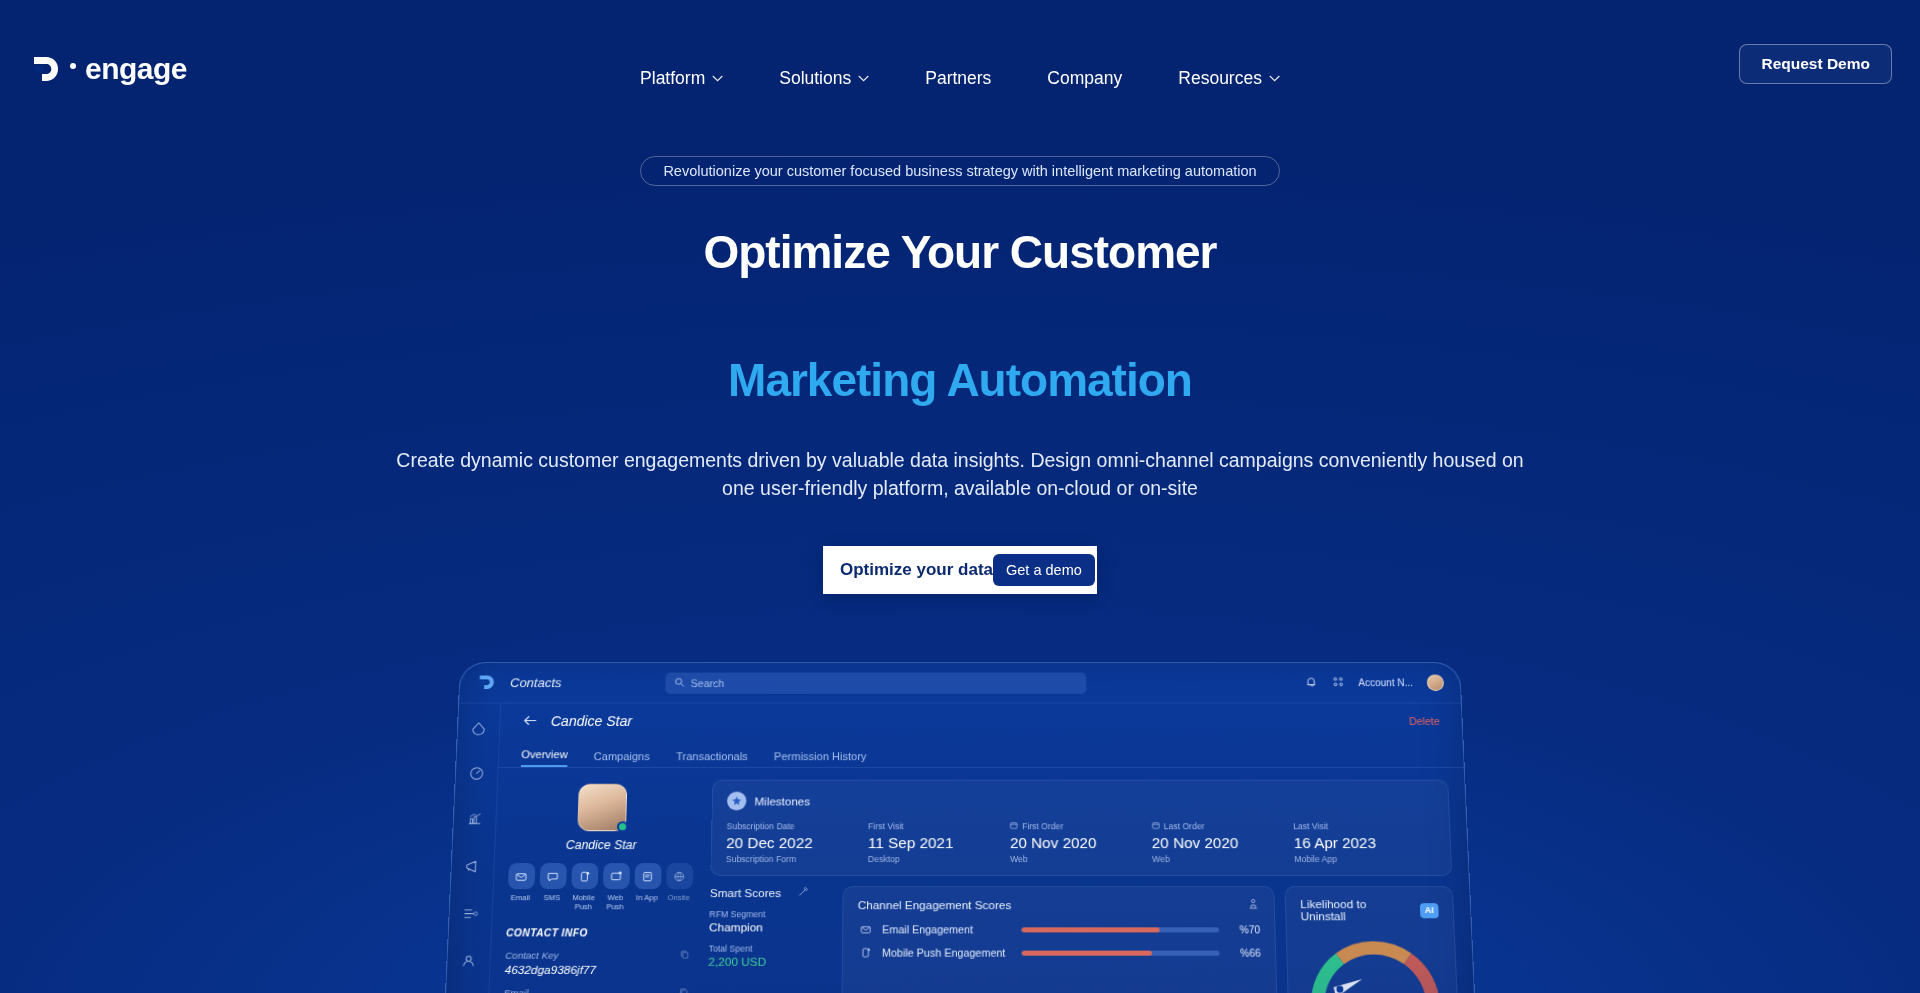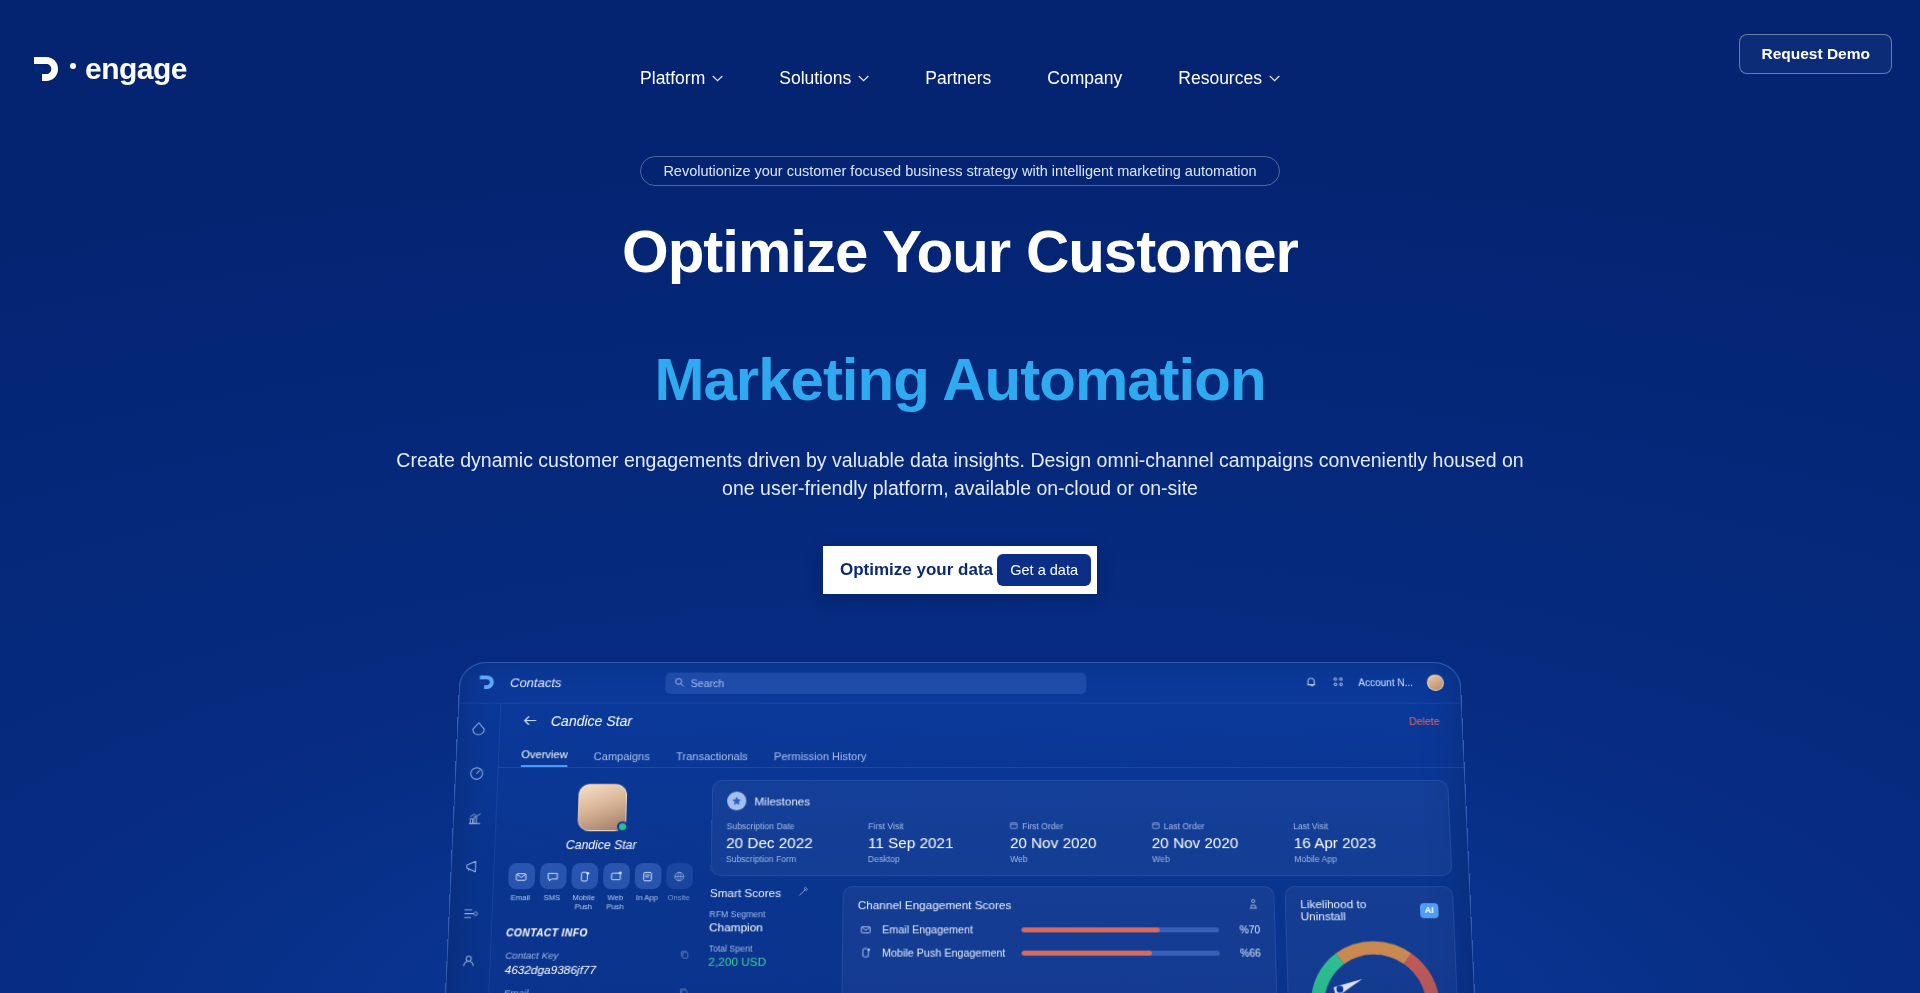--- a/index.html
+++ b/index.html
@@ -43,21 +43,21 @@
     top: 40px;
   }
   .nav-item {
     display: flex; align-items: center; gap: 7px;
     color: #ffffff; font-size: 17.5px; font-weight: 400;
     cursor: pointer; white-space: nowrap;
   }
   .chev { display: block; opacity: .9; }
 
   .demo-btn {
-    position: absolute; right: 28px; top: 6px;
+    position: absolute; right: 28px; top: 16px;
     height: 40px; padding: 0 21px;
     display: flex; align-items: center; justify-content: center;
     border: 1px solid rgba(255,255,255,.38);
     border-radius: 8px;
     background: rgba(255,255,255,.04);
     color: #ffffff; font-size: 15.5px; font-weight: 700;
     cursor: pointer; white-space: nowrap;
   }
 
   
@@ -70,21 +70,21 @@
     border: 1px solid rgba(255,255,255,.30);
     border-radius: 20px;
     color: #dbe6fb; font-size: 14.5px; font-weight: 400;
     white-space: nowrap;
   }
 
   .headline {
     margin-top: 34px;
     font-family: "Liberation Sans", sans-serif;
     font-weight: 700;
-    font-size: 60px;
+    font-size: 46px;
     line-height: 64px;
     letter-spacing: -1px;
     color: #ffffff;
   }
   .headline .accent { color: #2fa9f0; }
 
   .sub {
     margin: 34px auto 7px;
     width: 1140px;
     font-size: 19.5px; line-height: 28px;
@@ -316,21 +316,21 @@
     <h1 class="headline">
       <span>Optimize Your Customer</span><br>
       <br>
       <span class="accent">Marketing Automation</span>
     </h1>
 
     <p class="sub">Create dynamic customer engagements driven by valuable data insights. Design omni-channel campaigns conveniently housed on one user-friendly platform, available on-cloud or on-site</p>
 
     <div class="cta-wrap">
       <span class="cta-text">Optimize your data</span>
-      <span class="cta-btn">Get a data</span>
+      <span class="cta-btn">Get a demo</span>
     </div>
   </div>
 
   <div class="mock-stage">
     <div class="mock">
 
       <div class="m-top">
         <span>
           <svg class="m-logo" viewBox="0 0 34 34" fill="none">
             <path d="M6 5 H18 C25.2 5 30 10.2 30 17 C30 23.8 25.2 29 18 29 H14 V22 H18 C21.3 22 23.3 19.9 23.3 17 C23.3 14.1 21.3 12 18 12 H6 Z" fill="#5ea8f7"></path>

